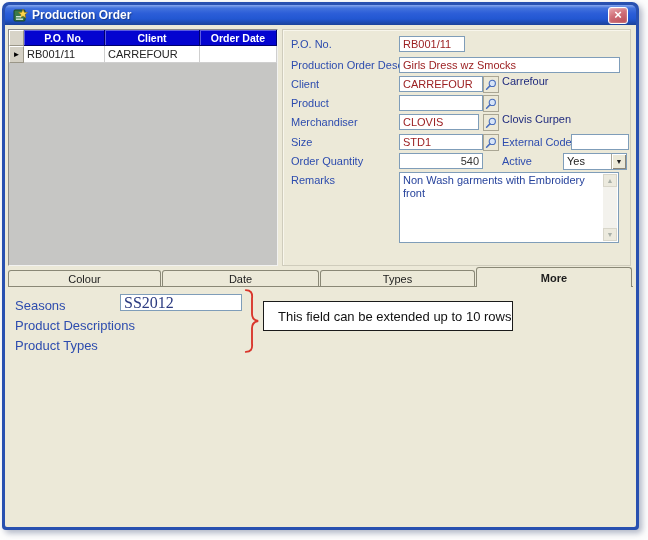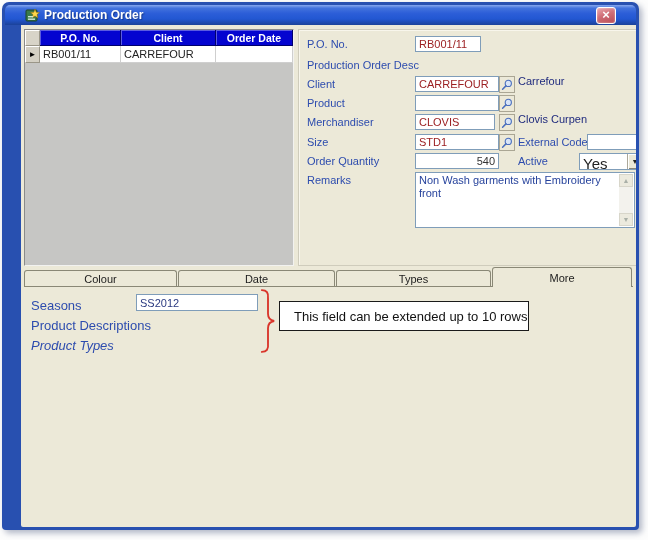--- a/index.html
+++ b/index.html
@@ -4,30 +4,30 @@
 <style>
   * { margin:0; padding:0; box-sizing:border-box; }
   body { background:#fdfdfd; font-family:"Liberation Sans", sans-serif; }
   .stage { position:relative; width:648px; height:540px; background:#fdfdfd; overflow:hidden; }
 
   
   .window { position:absolute; left:2px; top:2px; width:637px; height:528px;
     background:#2850b0; border-radius:7px 7px 4px 4px;
     box-shadow:3px 3px 6px rgba(110,120,150,.55); }
   .titlebar { position:absolute; left:3px; top:3px; right:3px; height:20px;
-    border-radius:5px 5px 0 0; display:flex; align-items:center; padding:0 20px;
+    border-radius:5px 5px 0 0; display:flex; align-items:center; padding:0 8px;
     background:linear-gradient(180deg,#86a7ee 0%, #4272dd 16%, #2c5ed8 42%, #2257d2 70%, #1c449e 97%); }
   .app-icon { width:15px; height:15px; margin-right:4px; display:inline-flex; }
   .title-text { color:#fff; font-weight:bold; font-size:12px; text-shadow:1px 1px 1px #173a8c; flex:1; }
   .close-btn { width:20px; height:17px; border:1px solid #fff; border-radius:3px;
     background:linear-gradient(160deg,#eaa8ae 0%, #d06f78 45%, #b84a54 100%);
     color:#fff; font-weight:bold; font-size:13px; line-height:14px; text-align:center;
     cursor:default; box-shadow:inset 0 0 2px rgba(255,255,255,.6); }
   .client { position:absolute; left:3px; top:23px; right:3px; bottom:3px;
-    background:#ece9d8; border-radius:0 0 2px 2px; overflow:hidden;margin-left:16px; }
+    background:#ece9d8; border-radius:0 0 2px 2px; overflow:hidden; }
 
   
   .grid { position:absolute; left:3px; top:4px; width:270px; height:237px;
     background:#c6c6c4; border:1px solid; border-color:#8a8a8a #f2f2f0 #f2f2f0 #8a8a8a; }
   .grid-header { display:flex; height:16px; }
   .gh-sel { width:15px; background:#d8d4c8; border:1px solid; border-color:#fff #9a9688 #9a9688 #fff; }
   .gh-cell { background:#0404d0; color:#fff; font-weight:bold; font-size:10.5px;
     display:flex; align-items:center; justify-content:center;
     border-right:1px solid #00006c; border-bottom:1px solid #00006c;
     box-shadow:inset 1px 1px 0 rgba(255,255,255,.35); }
@@ -44,46 +44,46 @@
     border:1px solid #cfccbc; box-shadow:inset 1px 1px 0 #f8f6ec; }
   .f-label { position:absolute; font-size:11px; color:#2d4cae; white-space:nowrap; }
   .f-input { position:absolute; height:16px; background:#fff; border:1px solid #7F9DB9;
     font-family:"Liberation Sans",sans-serif; font-size:11px; padding:0 3px; color:#2b3a80; }
   .val-maroon { color:#9c2022; }
   .lookup-btn { position:absolute; width:16px; height:17px; background:#ece9d8;
     border:1px solid #aaa694; display:flex; align-items:center; justify-content:center; cursor:default; }
   .f-name { position:absolute; font-size:11px; color:#202b7e; white-space:nowrap; }
   .qty { text-align:right; color:#333; }
   .combo { position:absolute; height:17px; background:#fff; border:1px solid #7F9DB9; display:flex; }
-  .combo-val { flex:1; font-size:15px; color:#222; padding:1px 0 0 3px; }
+  .combo-val { flex:1; font-size:11px; color:#222; padding:1px 0 0 3px; }
   .combo-btn { width:15px; background:#ece9d8; border-left:1px solid #aca899;
     box-shadow:inset 1px 1px 0 #fff, inset -1px -1px 0 #8a8578;
     display:flex; align-items:center; justify-content:center; font-size:7px; color:#222; }
-  .remarks { position:absolute; left:116px; top:142px; width:220px; height:56px;
+  .remarks { position:absolute; left:116px; top:142px; width:220px; height:71px;
     background:#fff; border:1px solid #7F9DB9; font-size:11px; color:#27439c;
     padding:1px 17px 1px 3px; line-height:13px; }
   .rem-scroll { position:absolute; right:1px; top:1px; bottom:1px; width:14px; background:#f3f2ed; }
   .rs-arrow { position:absolute; left:0; width:14px; height:13px; background:#eceade;
     display:flex; align-items:center; justify-content:center; font-size:7px; color:#aab0a8;
     border:1px solid #d8d6ca; }
   .rs-up { top:0; } .rs-down { bottom:0; }
 
   
   .tabstrip { position:absolute; left:3px; right:3px; top:242px; height:20px; display:flex; align-items:flex-end; }
   .tab-line { position:absolute; left:0; right:0; bottom:0; height:1px; background:#8a8876; z-index:1; }
   .tab { height:17px; background:#ece9d8; border:1px solid #8a8876; border-bottom:none;
     border-radius:3px 3px 0 0; margin-right:1px; display:flex; align-items:center; justify-content:center;
     font-size:11px; color:#1c1c1c; z-index:0; cursor:default; }
   .tab-colour { width:153px; } .tab-date { width:157px; } .tab-fabric { width:155px; }
-  .tab-more { flex:1; height:20px; font-weight:normal; z-index:2; position:relative; }
+  .tab-more { flex:1; height:20px; font-weight:bold; z-index:2; position:relative; }
 
   
   .m-label { position:absolute; font-size:13px; color:#2d4cae; white-space:nowrap; }
   .m-input { position:absolute; left:115px; width:122px; height:17px; background:#fff;
-    border:1px solid #7F9DB9; font-family:Liberation Sans, sans-serif; font-size:11px;
+    border:1px solid #7F9DB9; font-family:Liberation Serif, serif; font-size:16px;
     padding:0 3px; color:#2b3a80; }
   .m-yellow { background:#ffffd2; }
   .brace { position:absolute; left:236px; top:263px; width:22px; height:66px; }
   .callout { position:absolute; left:258px; top:276px; width:250px; height:30px;
     background:#fff; border:1px solid #1a1a1a; display:flex; align-items:center;
     padding-left:14px; font-size:13px; color:#111; }
 </style>
 </head>
 <body>
 
@@ -119,20 +119,21 @@
           <div class="gr-cell gr-c3"></div>
         </div>
       </div>
 
       <div class="form-panel">
 
         <div class="f-label" style="left:8px; top:8px;">P.O. No.</div>
         <input class="f-input val-maroon" style="left: 116px; top: 6px; width: 66px;" value="RB001/11">
 
         <div class="f-label" style="left:8px; top:29px;">Production Order Desc</div>
+        <input class="f-input val-maroon" style="left: 116px; top: 27px; width: 221px;" value="Girls Dress wz Smocks">
 
         <div class="f-label" style="left:8px; top:48px;">Client</div>
         <input class="f-input val-maroon" style="left: 116px; top: 46px; width: 84px;" value="CARREFOUR">
         <div class="lookup-btn" style="left:200px; top:46px;">
           <svg width="12" height="12" viewBox="0 0 12 12">
             <circle cx="7.3" cy="4.4" r="3.1" fill="#d7e4f7" stroke="#4a6fbe" stroke-width="1.1"></circle>
             <line x1="4.9" y1="6.9" x2="1.6" y2="10.2" stroke="#4a6fbe" stroke-width="1.5" stroke-linecap="round"></line>
           </svg>
         </div>
         <div class="f-name" style="left:219px; top:45px;">Carrefour</div>
@@ -191,21 +192,21 @@
         <div class="tab tab-date">Date</div>
         <div class="tab tab-fabric">Types</div>
         <div class="tab tab-more">More</div>
       </div>
 
       <div class="m-label" style="left:10px; top:273px;">Seasons</div>
       <input class="m-input" style="top: 269px;" value="SS2012">
 
       <div class="m-label" style="left:10px; top:293px;">Product Descriptions</div>
 
-      <div class="m-label" style="left:10px; top:313px;font-style:italic;">Product Types</div>
+      <div class="m-label" style="left:10px; top:313px;">Product Types</div>
 
       <svg class="brace" viewBox="0 0 18 64">
         <path d="M3,2 Q10,2 9,10 L9,25 Q9,31 15,32 Q9,33 9,39 L9,54 Q10,62 3,62" fill="none" stroke="#d9352b" stroke-width="1.8" stroke-linecap="round"></path>
       </svg>
       <div class="callout">This field can be extended up to 10 rows</div>
 
     </div>
   </div>
 </div>
 

